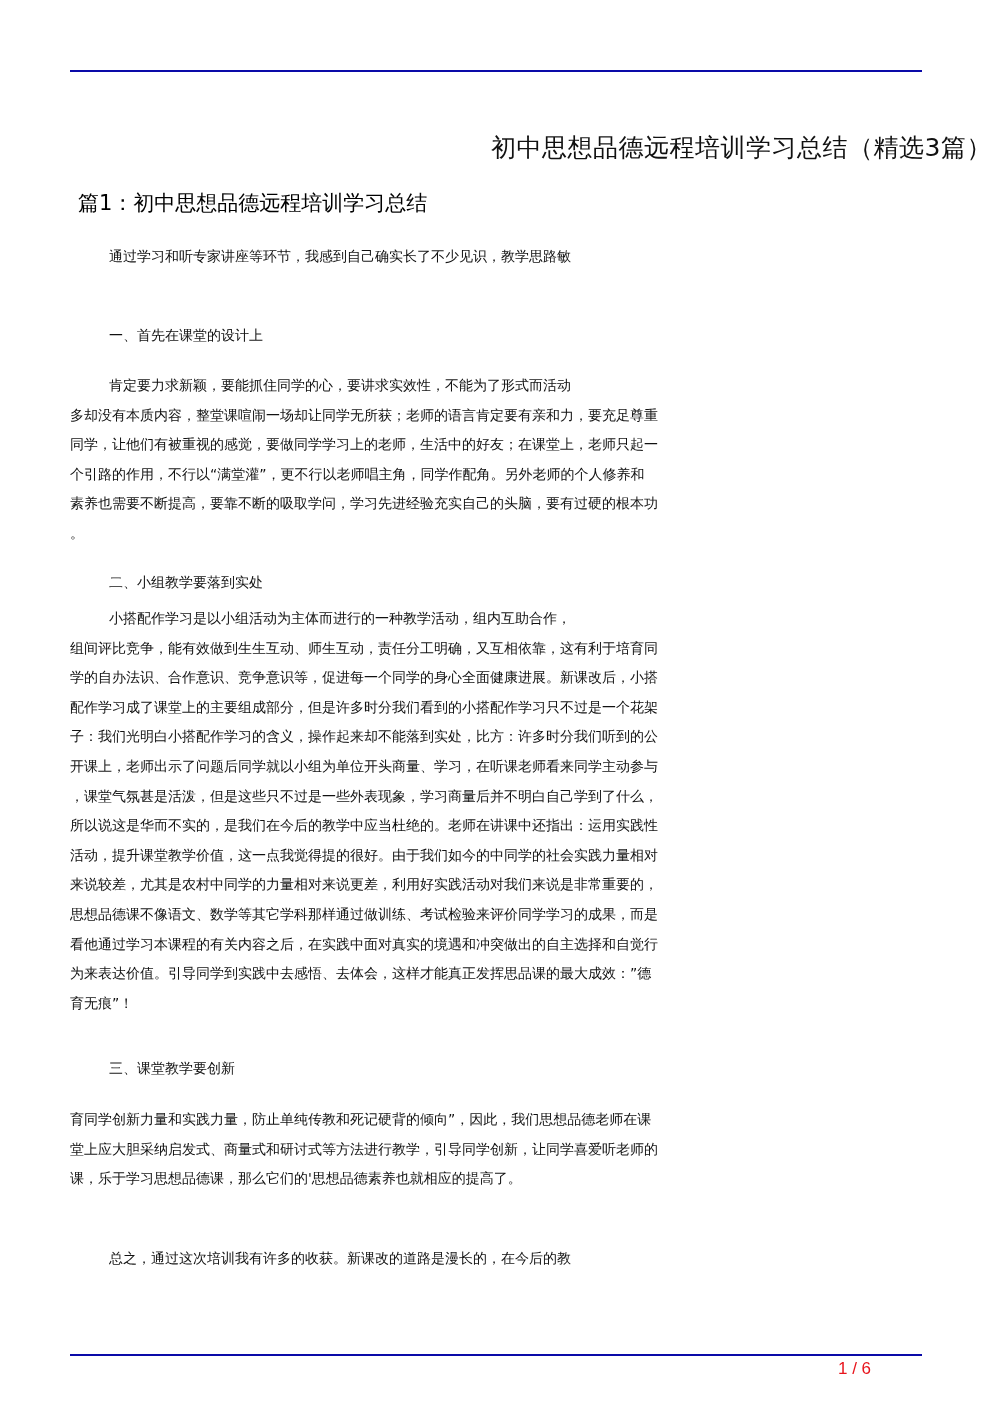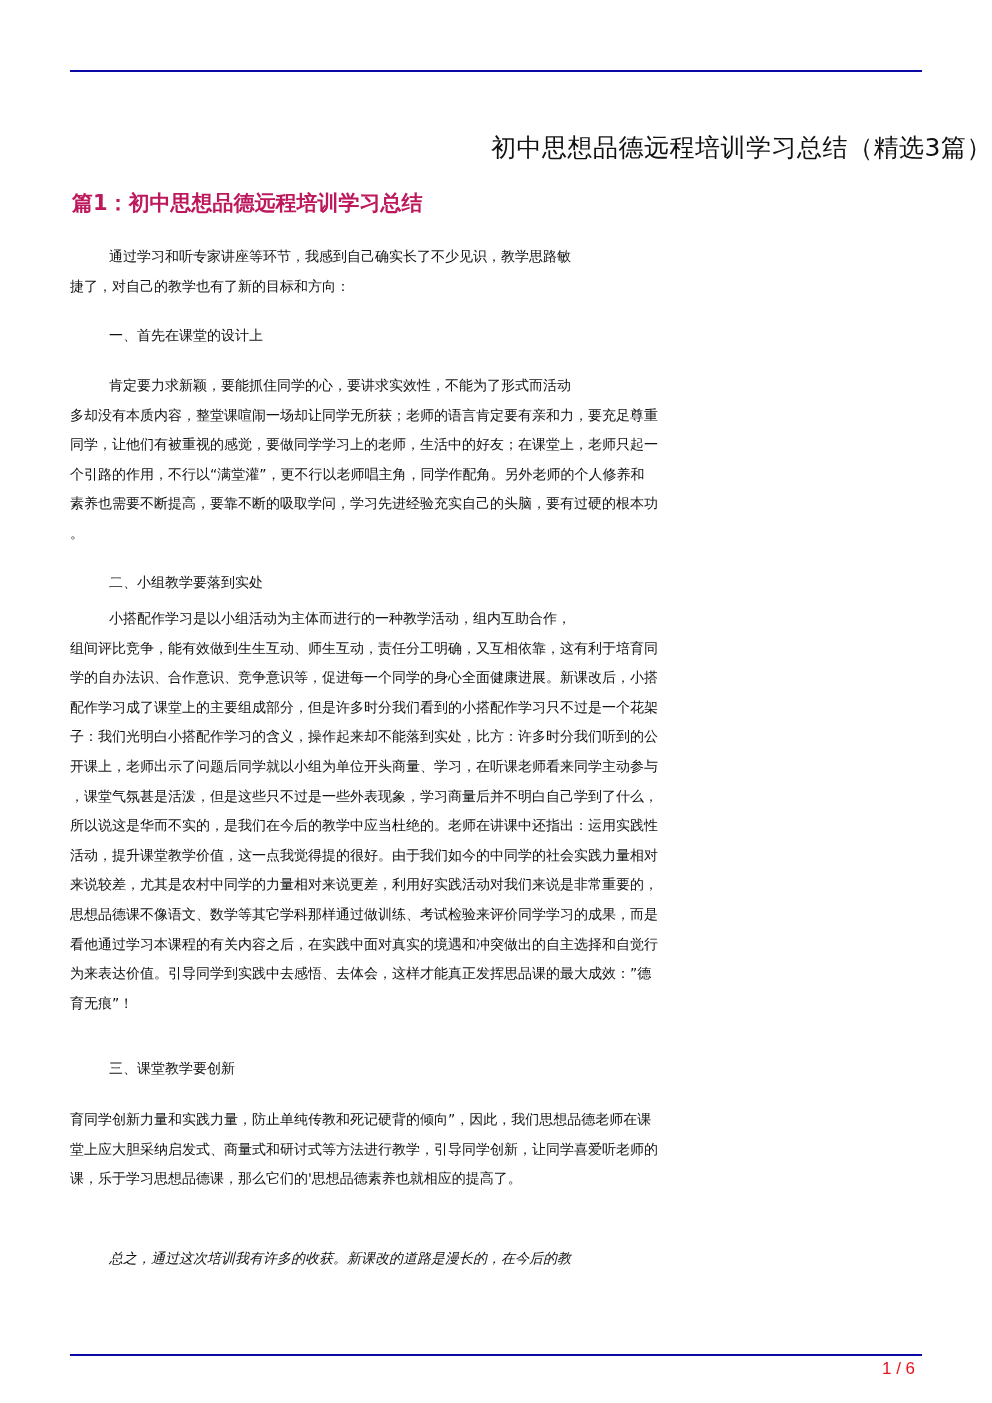--- a/index.html
+++ b/index.html
@@ -3,43 +3,42 @@
 <meta charset="utf-8">
 <style>
   html, body { margin: 0; padding: 0; background: #ffffff; }
   body { width: 992px; height: 1403px; position: relative; overflow: hidden;
          font-family: "DejaVu Sans", "Liberation Sans", sans-serif; color: #111; }
   .rule { position: absolute; left: 70px; width: 852px; height: 2px; background: #0a0aa8; }
   .rule.top { top: 70px; }
   .rule.bottom { top: 1354px; }
   .title { position: absolute; top: 130px; left: 0; width: 992px; text-align: right;
            font-size: 25px; line-height: 36px; color: #111; letter-spacing: 0.5px; }
-  .section-title { position: absolute; top: 188px; left: 72px; font-size: 21px; line-height: 30px;
-                   color: #be185d; font-weight: bold; }
+  .section-title { position: absolute; top: 188px; left: 78px; font-size: 21px; line-height: 30px;
+                   color: #000000; }
   .content { position: absolute; left: 70px; width: 842px; font-size: 14px; line-height: 29.6px; }
   .para { margin: 0; text-align: justify; }
   .line { display: block; white-space: nowrap; overflow: hidden; }
   .indent { padding-left: 39px; }
   .heading { padding-left: 39px; }
   .page-number { position: absolute; top: 1356px; left: 838px; font-size: 17px; line-height: 26px;
-                 color: #e8141c; font-family: "Liberation Sans", sans-serif; margin-left: 44px; }
+                 color: #e8141c; font-family: "Liberation Sans", sans-serif; }
 </style>
 </head>
 <body>
 
 <div class="rule top"></div>
 
 <div class="title">初中思想品德远程培训学习总结（精选3篇）</div>
 <div class="section-title">篇1：初中思想品德远程培训学习总结</div>
 
 <div id="blocks">
     <div class="content" style="top: 242px;">
       <p class="para">
         <span class="line indent">通过学习和听专家讲座等环节，我感到自己确实长了不少见识，教学思路敏</span>
-        <span class="line">捷了，对自己的教学也有了新的目标和方向：</span>
       </p>
     </div>
     <div class="content" style="top: 321px;">
       <p class="para">
         <span class="line heading">一、首先在课堂的设计上</span>
       </p>
     </div>
     <div class="content" style="top: 371px;">
       <p class="para">
         <span class="line indent">肯定要力求新颖，要能抓住同学的心，要讲求实效性，不能为了形式而活动</span>
@@ -78,21 +77,21 @@
         <span class="line heading">三、课堂教学要创新</span>
       </p>
     </div>
     <div class="content" style="top: 1105px;">
       <p class="para">
         <span class="line">育同学创新力量和实践力量，防止单纯传教和死记硬背的倾向”，因此，我们思想品德老师在课</span>
         <span class="line">堂上应大胆采纳启发式、商量式和研讨式等方法进行教学，引导同学创新，让同学喜爱听老师的</span>
         <span class="line">课，乐于学习思想品德课，那么它们的'思想品德素养也就相应的提高了。</span>
       </p>
     </div>
-    <div class="content" style="top: 1244px; font-style: italic;">
+    <div class="content" style="top: 1244px;">
       <p class="para">
         <span class="line indent">总之，通过这次培训我有许多的收获。新课改的道路是漫长的，在今后的教</span>
       </p>
     </div>
   </div>
 
 <div class="rule bottom"></div>
 <div class="page-number">1 / 6</div>
 
 </body></html>

